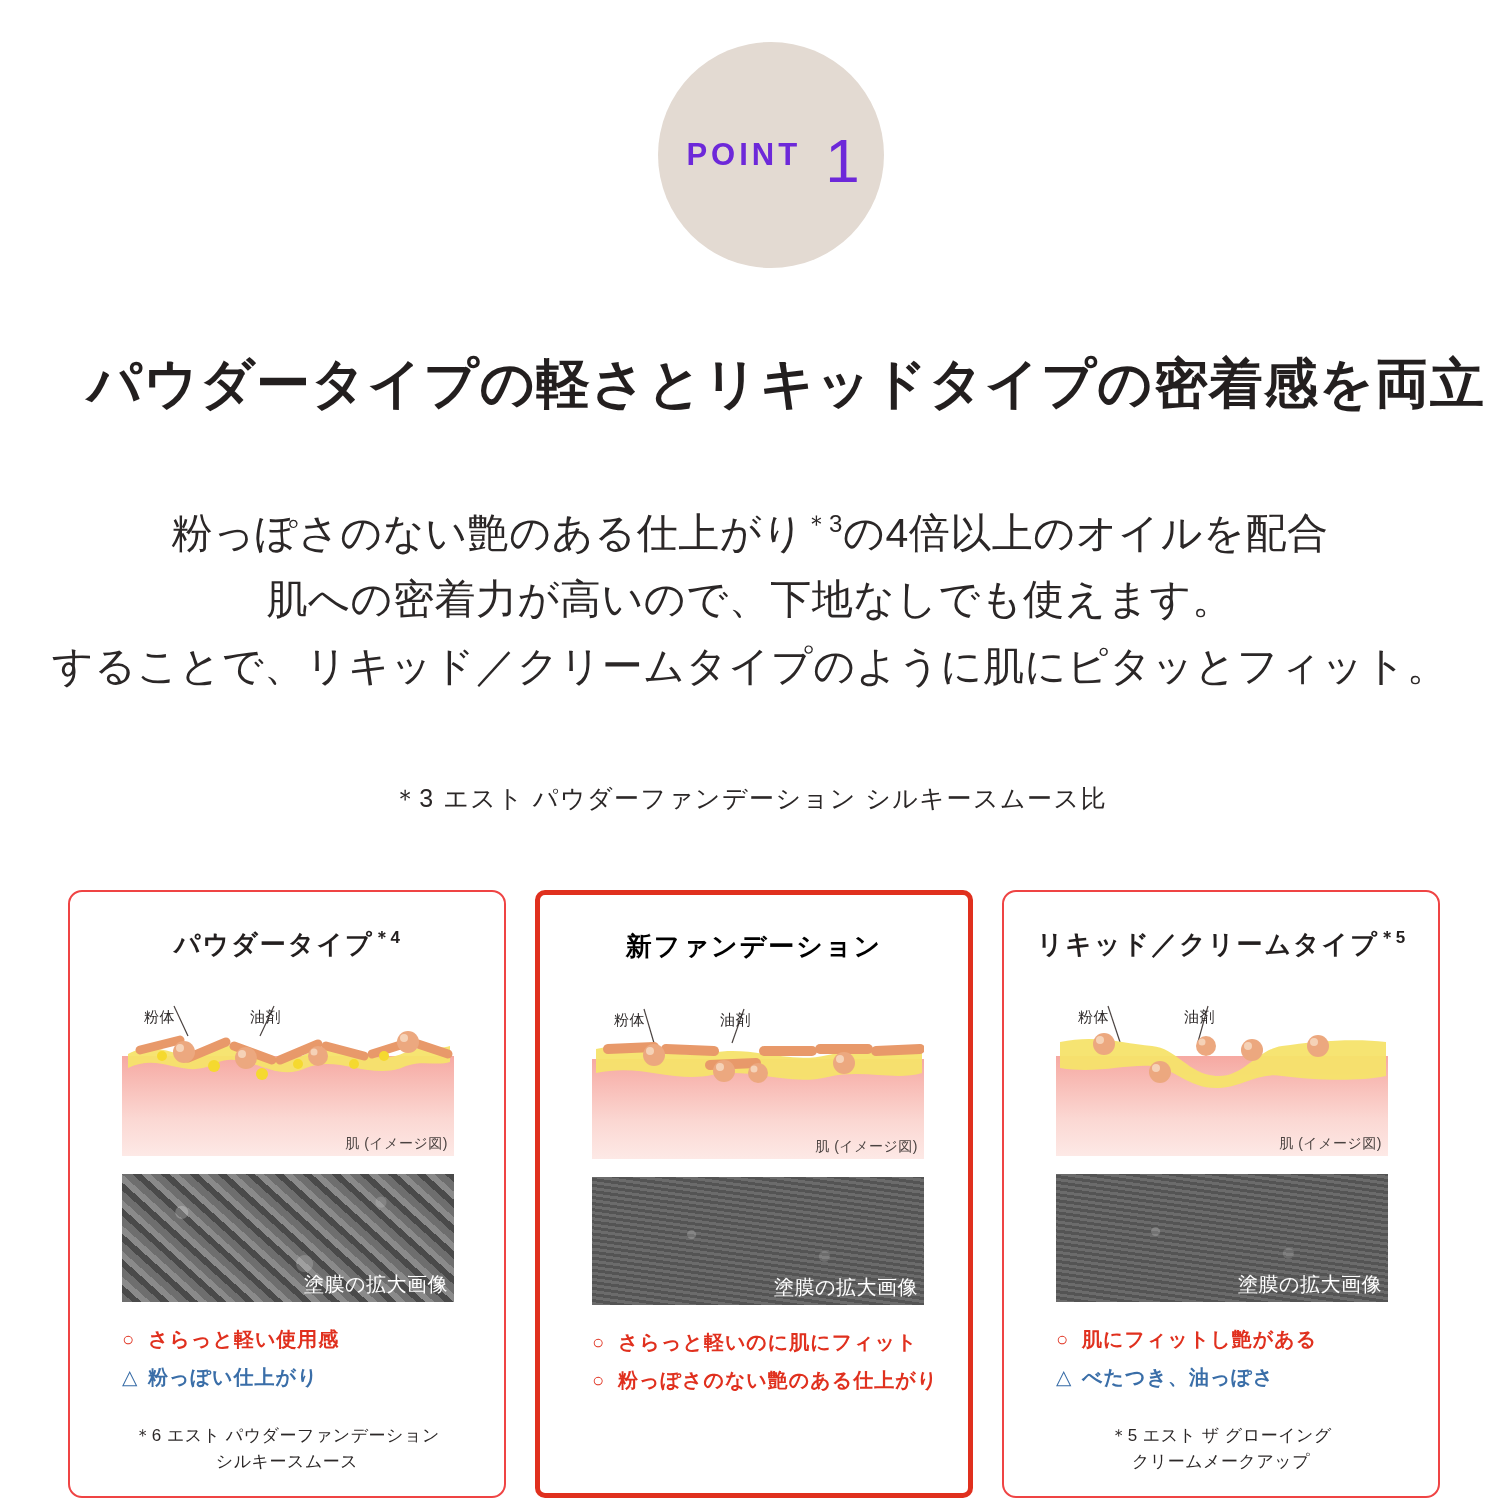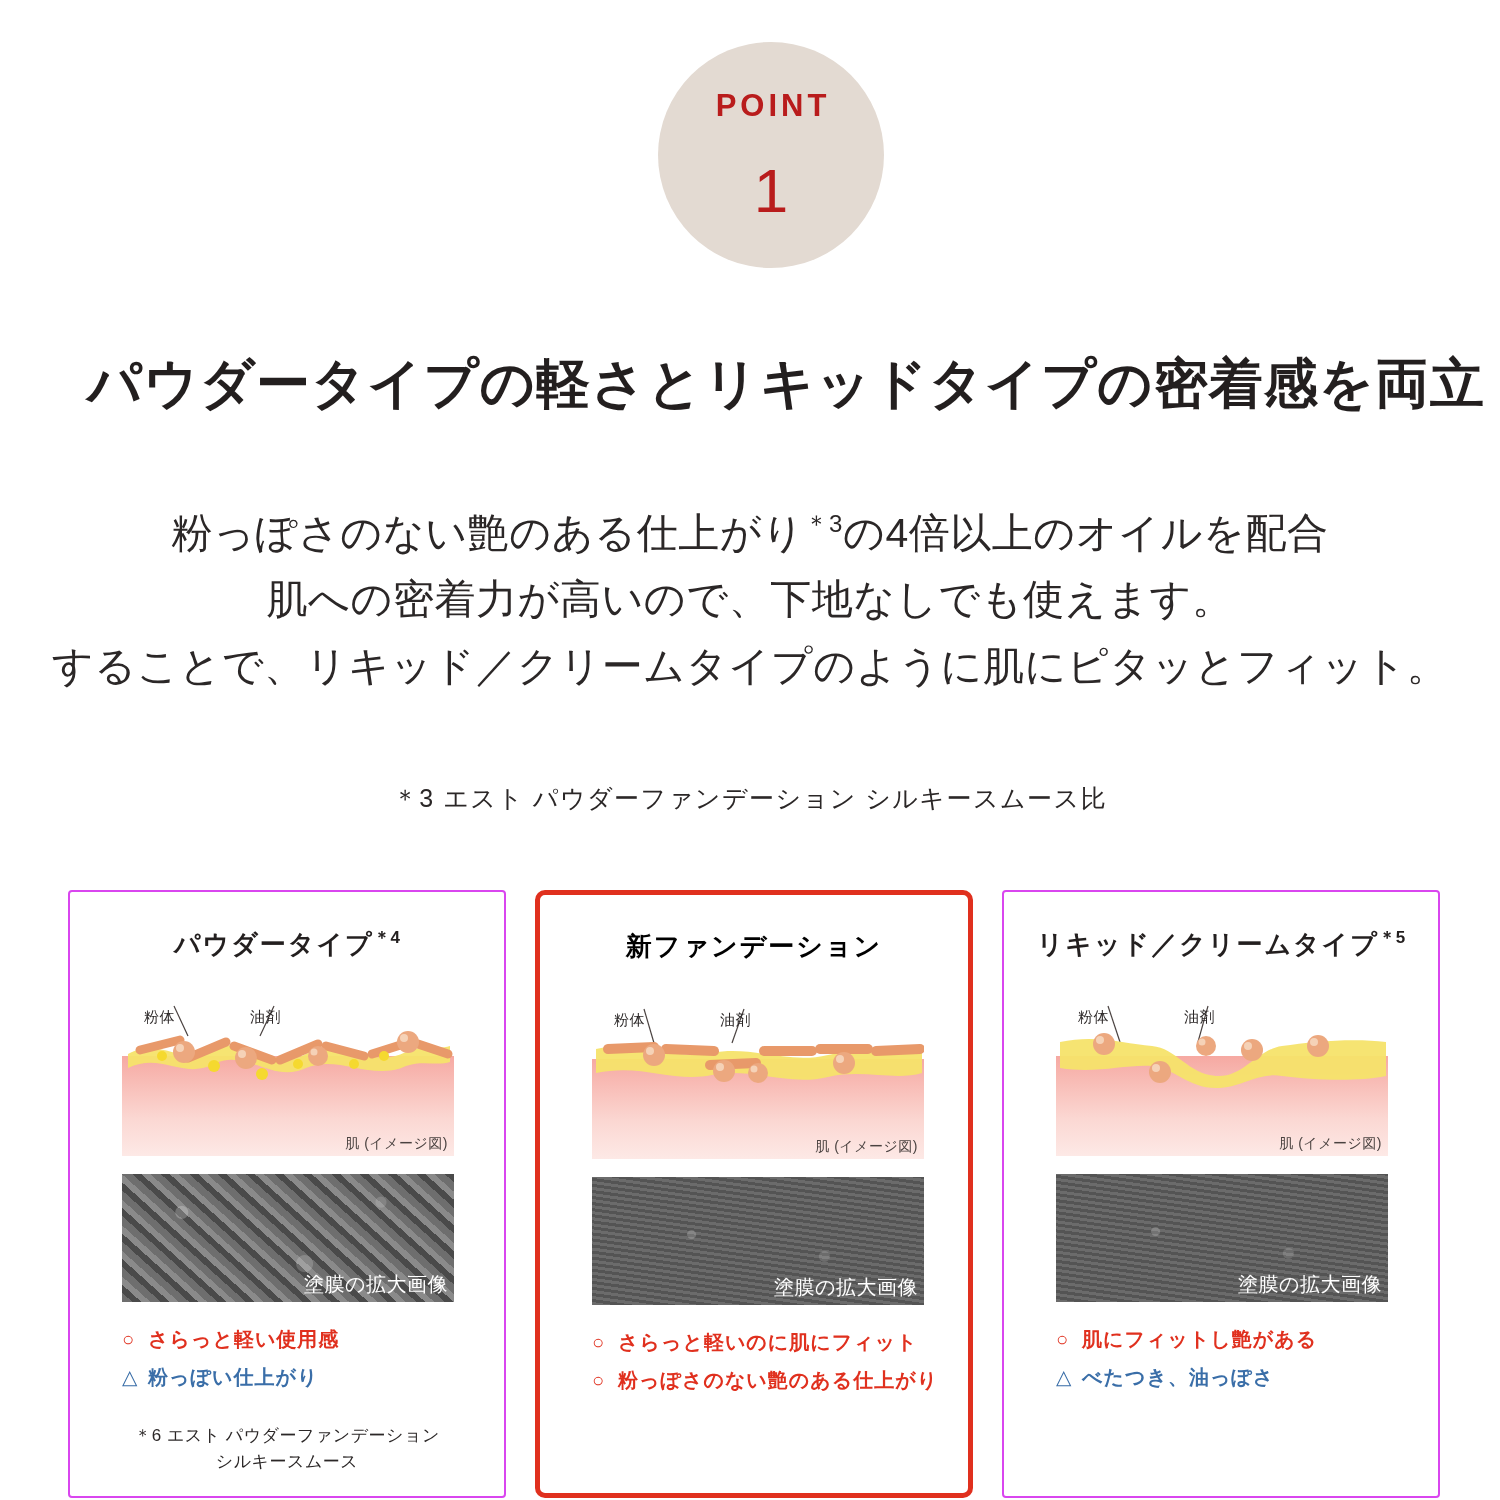--- a/index.html
+++ b/index.html
@@ -23,24 +23,24 @@
   
   .point-badge {
     position: absolute;
     left: 658px;
     top: 42px;
     width: 226px;
     height: 226px;
     border-radius: 50%;
     background: #e3dad2;
     display: flex;
-    flex-direction: column;
+    flex-direction: row;
     align-items: center;
     justify-content: center;
-    color: #b91c1c;
+    color: #6d28d9;
     gap: 24px;
   }
   .point-badge .p-label {
     font-size: 31px;
     letter-spacing: 4px;
     font-weight: 700;
     margin-left: 4px;
   }
   .point-badge .p-num {
     font-size: 62px;
@@ -96,22 +96,22 @@
     top: 890px;
     width: 1372px;
     height: 610px;
     display: flex;
     justify-content: space-between;
   }
   .card {
     position: relative;
     width: 438px;
     height: 608px;
-    border: 2px solid #d946ef;
-    border-radius: 4px;
+    border: 2px solid #ef4444;
+    border-radius: 14px;
     background: #fff;
     box-sizing: border-box;
   }
   .card.highlight {
     border: 5px solid #e0301e;
     border-radius: 10px;
   }
   .card-title {
     position: absolute;
     top: 34px;
@@ -416,16 +416,20 @@
         <div class="bullet b-red">
           <span class="mark">○</span>
           <span>肌にフィットし艶がある</span>
         </div>
         <div class="bullet b-blue">
           <span class="mark">△</span>
           <span>べたつき、油っぽさ</span>
         </div>
       </div>
 
+      <div class="card-note">
+        <span>＊5 エスト ザ グローイング</span>
+        <span class="n2">クリームメークアップ</span>
+      </div>
     </div>
 
   </div>
 </div>
 
 </body></html>

